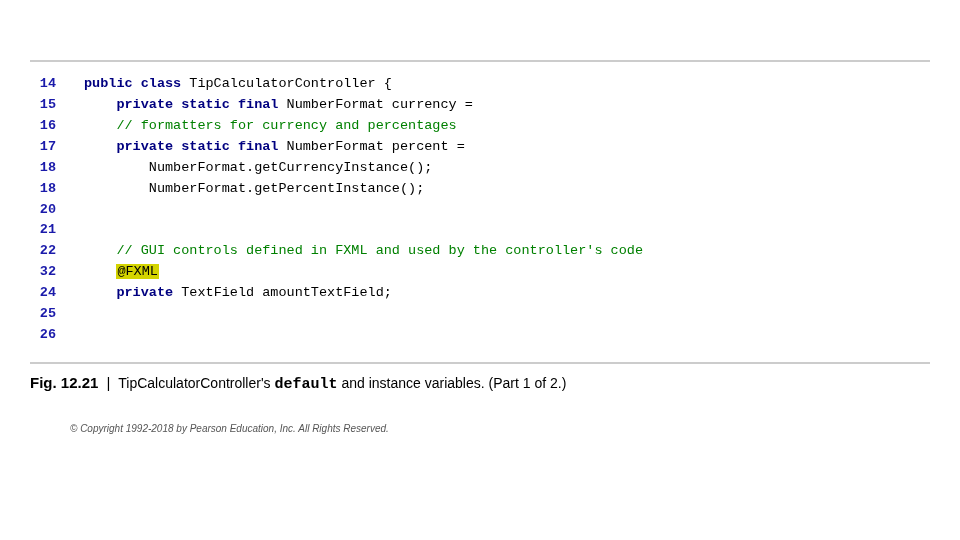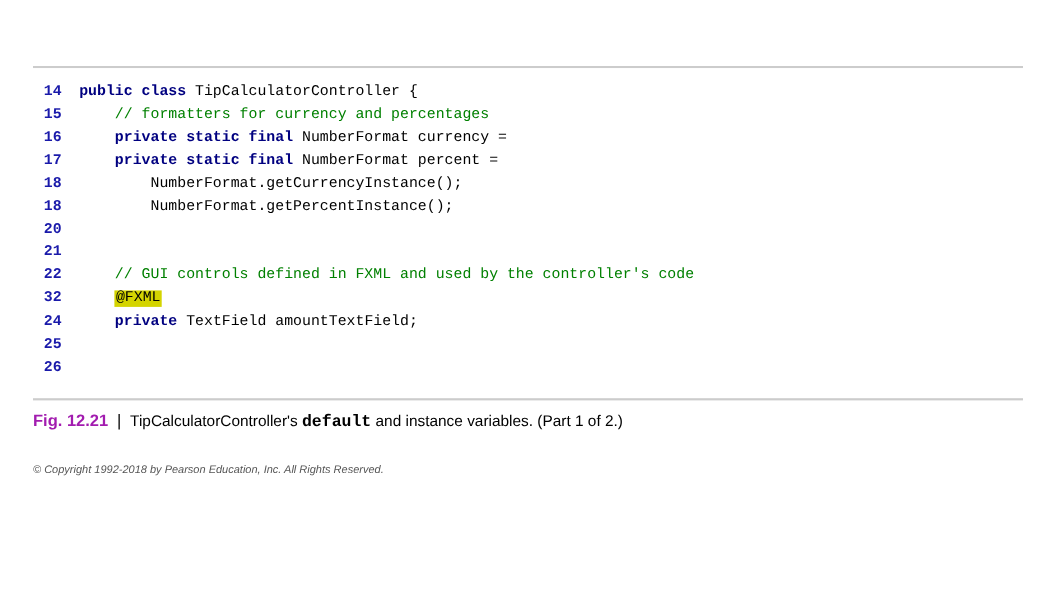--- a/index.html
+++ b/index.html
@@ -27,20 +27,21 @@
       background: #cccccc;
       margin-top: 60px;
     }
 
     .code-block {
       background: #ffffff;
       padding: 12px 0 12px 0;
       display: flex;
       flex-direction: row;
       border: none;
+      gap: 12px;
     }
 
     .line-numbers {
       display: flex;
       flex-direction: column;
       min-width: 42px;
       text-align: right;
       padding-right: 16px;
       font-family: 'Courier New', Courier, monospace;
       font-size: 13.5px;
@@ -76,21 +77,21 @@
     .caption-row {
       display: flex;
       flex-direction: row;
       align-items: baseline;
       margin-top: 10px;
       font-size: 14px;
       color: #000000;
     }
 
     .caption-fig {
-      color: #a21caf;
+      color: #000000;
       font-weight: bold;
       font-size: 15px;
       margin-right: 8px;
     }
 
     .caption-divider {
       color: #000000;
       margin-right: 8px;
       font-size: 15px;
     }
@@ -109,20 +110,21 @@
       font-family: 'Courier New', Courier, monospace;
       font-weight: bold;
       font-size: 15px;
     }
 
     .copyright-row {
       margin-top: 30px;
       font-size: 10px;
       color: #555555;
       font-style: italic;
+      margin-left: 40px;
     }
 
     .ann-highlight {
       background-color: #d4d400;
       color: #000000;
       padding: 0 1px;
     }
   </style>
 </head>
 <body>
@@ -142,22 +144,22 @@
       <span>21</span>
       <span>22</span>
       <span>32</span>
       <span>24</span>
       <span>25</span>
       <span>26</span>
     </div>
 
     <div class="code-content">
       <div class="code-line"><span class="kw">public class</span> TipCalculatorController {</div>
+      <div class="code-line">    <span class="kw">private static final</span> NumberFormat currency =</div>
       <div class="code-line">    <span class="cm">// formatters for currency and percentages</span></div>
-      <div class="code-line">    <span class="kw">private static final</span> NumberFormat currency =</div>
       <div class="code-line">    <span class="kw">private static final</span> NumberFormat percent =</div>
       <div class="code-line">        NumberFormat.getCurrencyInstance();</div>
       <div class="code-line">        NumberFormat.getPercentInstance();</div>
       <div class="code-line"> </div>
       <div class="code-line"> </div>
       <div class="code-line">    <span class="cm">// GUI controls defined in FXML and used by the controller's code</span></div>
       <div class="code-line">    <span class="ann-highlight">@FXML</span></div>
       <div class="code-line">    <span class="kw">private</span> TextField amountTextField;</div>
       <div class="code-line"> </div>
     </div>

